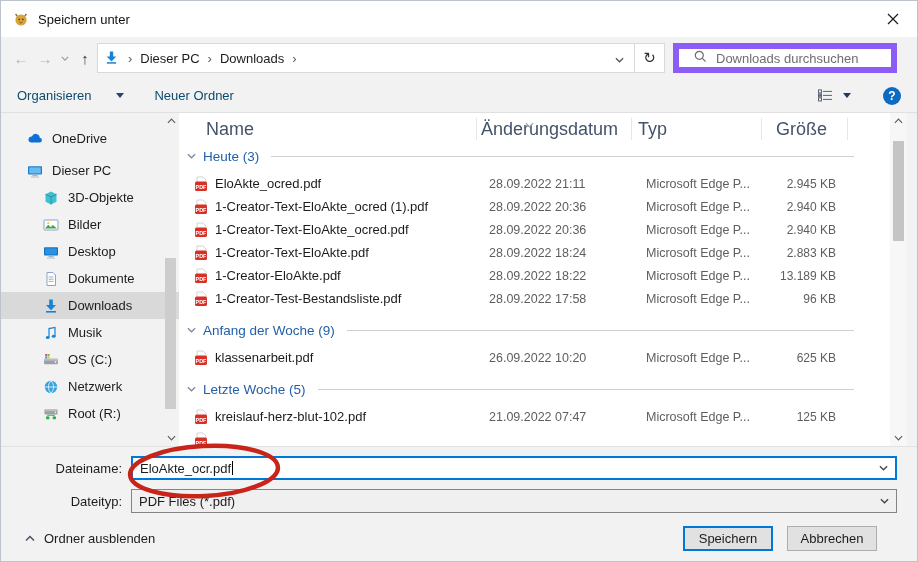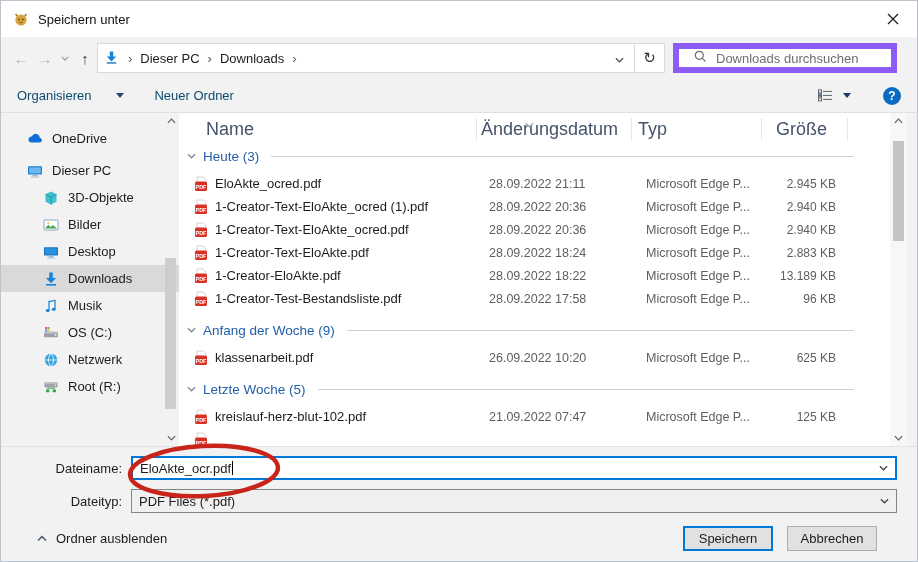--- a/index.html
+++ b/index.html
@@ -77,21 +77,21 @@
   
   .footer{position:absolute;top:445px;left:0;right:0;bottom:0;border-top:1px solid #e2e2e2;box-sizing:border-box}
   .f-row{display:flex;align-items:center;margin:9px 20px 0 0}
   .f-label{width:130px;text-align:right;padding-right:9px;box-sizing:border-box;color:#1c1c1c}
   .name-input{flex:1;height:24px;background:#fff;border:2px solid #0078d7;box-sizing:border-box;
     display:flex;align-items:center;padding:0 7px;cursor:text}
   .caret{width:1px;height:14px;background:#000;display:inline-block;margin-left:1px}
   .combo{flex:1;height:24px;background:#f0f0f0;border:1px solid #848484;box-sizing:border-box;
     display:flex;align-items:center;padding:0 7px;cursor:pointer}
   .combo-chev{margin-left:auto;display:inline-flex}
-  .bottombar{position:absolute;left:12px;right:0;bottom:0;height:46px;display:flex;align-items:center;
+  .bottombar{position:absolute;left:0;right:0;bottom:0;height:46px;display:flex;align-items:center;
     padding:0 40px 0 24px;box-sizing:border-box}
   .hide-folders{display:flex;align-items:center;gap:9px;cursor:pointer;color:#1c1c1c}
   .btns{margin-left:auto;display:flex;gap:14px}
   .btn{width:90px;height:25px;background:#e1e1e1;border:1px solid #adadad;box-sizing:border-box;
     display:flex;align-items:center;justify-content:center;font-size:13px;cursor:pointer}
   .btn.primary{border:2px solid #0078d7}
   
   .annotation{position:absolute;left:122px;top:437px;width:166px;height:66px;pointer-events:none;z-index:9}
 </style>
 </head>
@@ -226,20 +226,29 @@
             <span class="sb-ico">
               <svg viewBox="0 0 16 16" width="16" height="16">
                 <rect x="1" y="3.2" width="14" height="8.4" rx="0.8" fill="#1573c4"></rect>
                 <rect x="2.2" y="4.4" width="11.6" height="6" fill="#2a93e0"></rect>
                 <rect x="5.5" y="11.8" width="5" height="1.4" fill="#9fb6c8"></rect>
                 <rect x="4" y="13.4" width="8" height="1.2" fill="#b9c7d3"></rect>
               </svg>
             </span>
             <span class="sb-lbl">Desktop</span>
           </div>
+          <div class="sb-item indent">
+            <span class="sb-ico">
+              <svg viewBox="0 0 16 16" width="16" height="16">
+                <path d="M4 1.5h6l2.5 2.5v10.5H4z" fill="#fff" stroke="#8aa5c5"></path>
+                <path d="M5.6 6h4.8M5.6 8.2h4.8M5.6 10.4h4.8" stroke="#8aa5c5" stroke-width="0.9"></path>
+              </svg>
+            </span>
+            <span class="sb-lbl">Dokumente</span>
+          </div>
           <div class="sb-item indent selected">
             <span class="sb-ico">
               <svg viewBox="0 0 16 16" width="16" height="16">
                 <path d="M6.2 1.5h3.6V7H13L8 12.2 3 7h3.2z" fill="#1583d7"></path>
                 <path d="M3 13.8h10" stroke="#1583d7" stroke-width="1.6"></path>
               </svg>
             </span>
             <span class="sb-lbl">Downloads</span>
           </div>
           <div class="sb-item indent">

